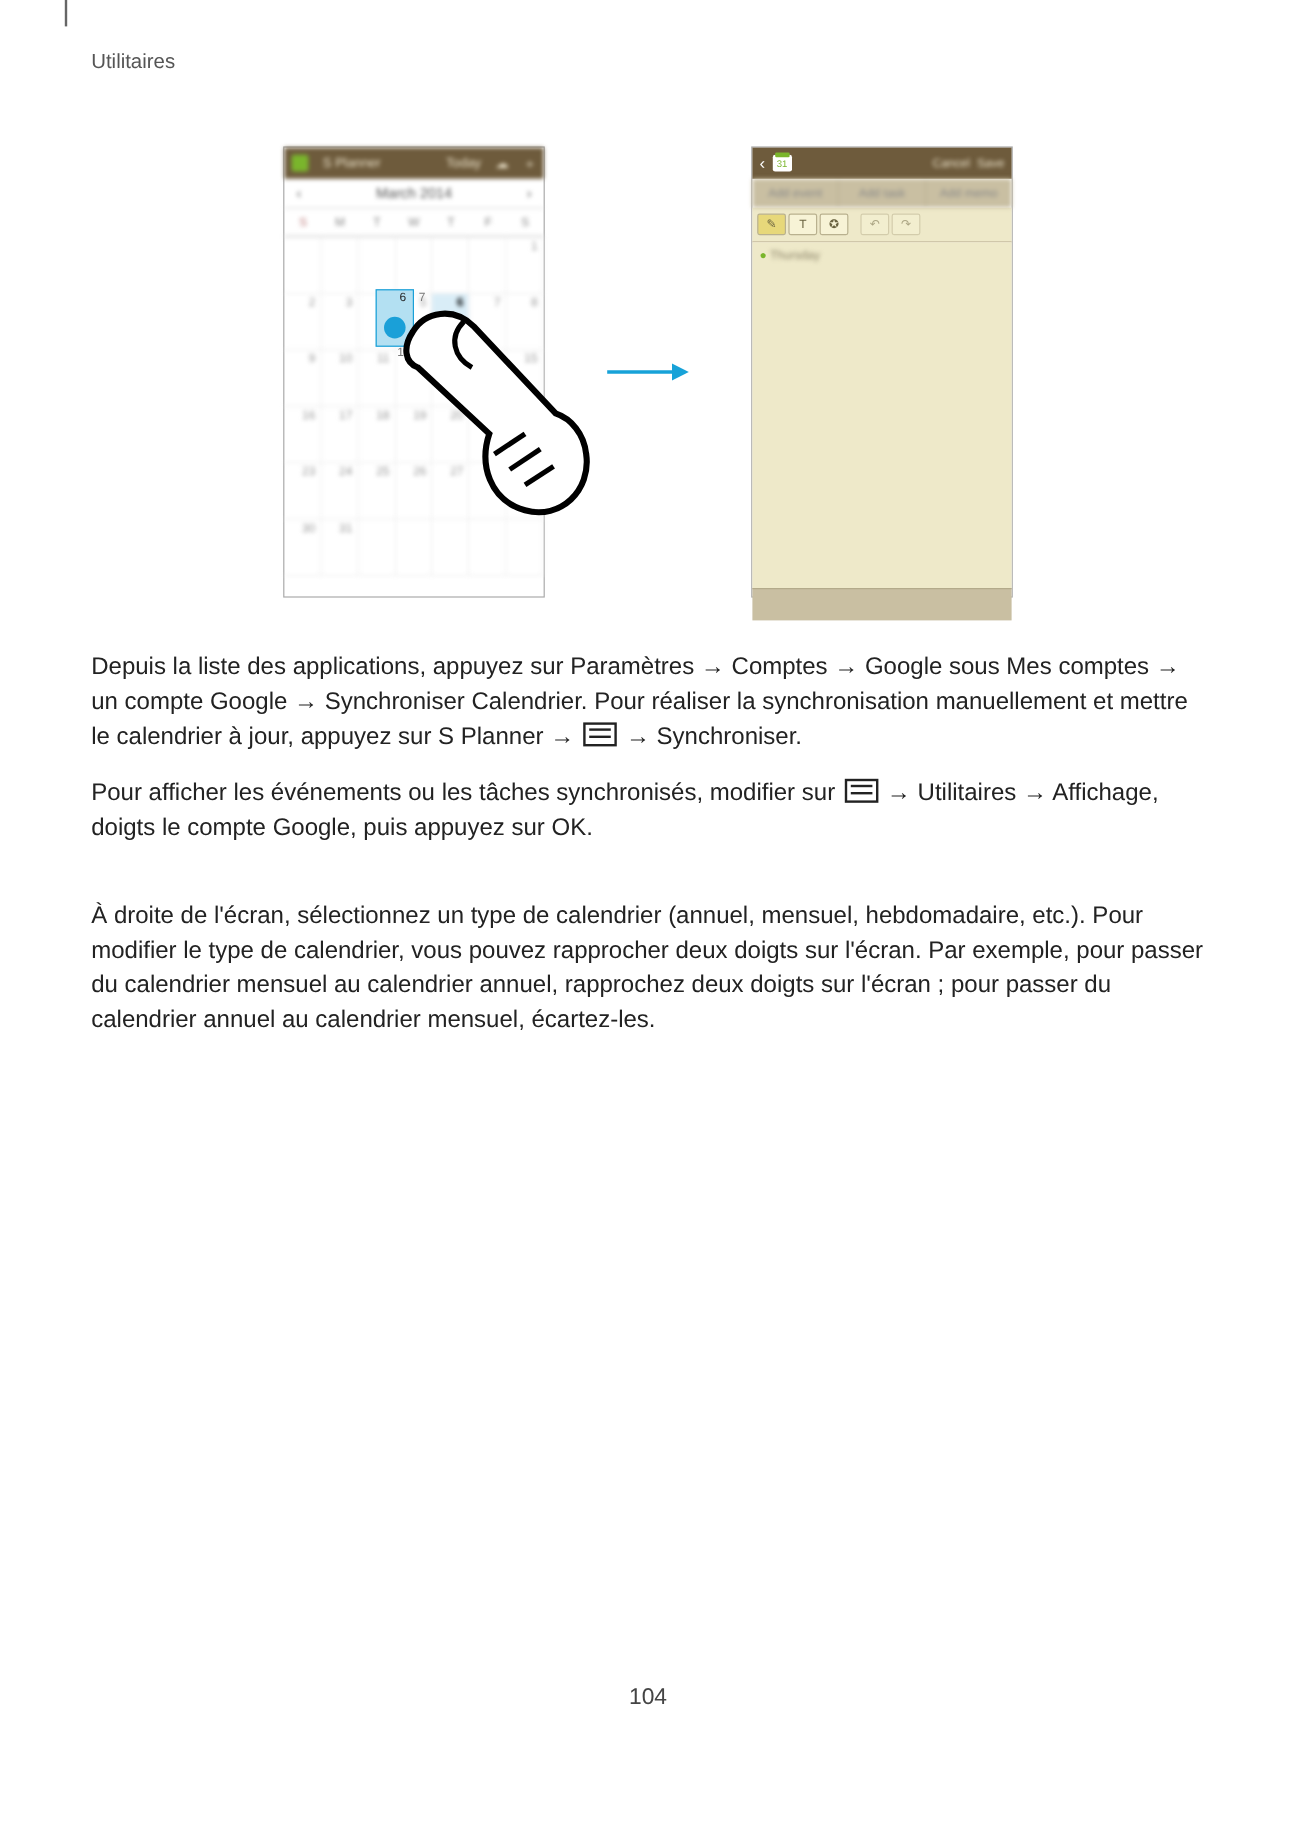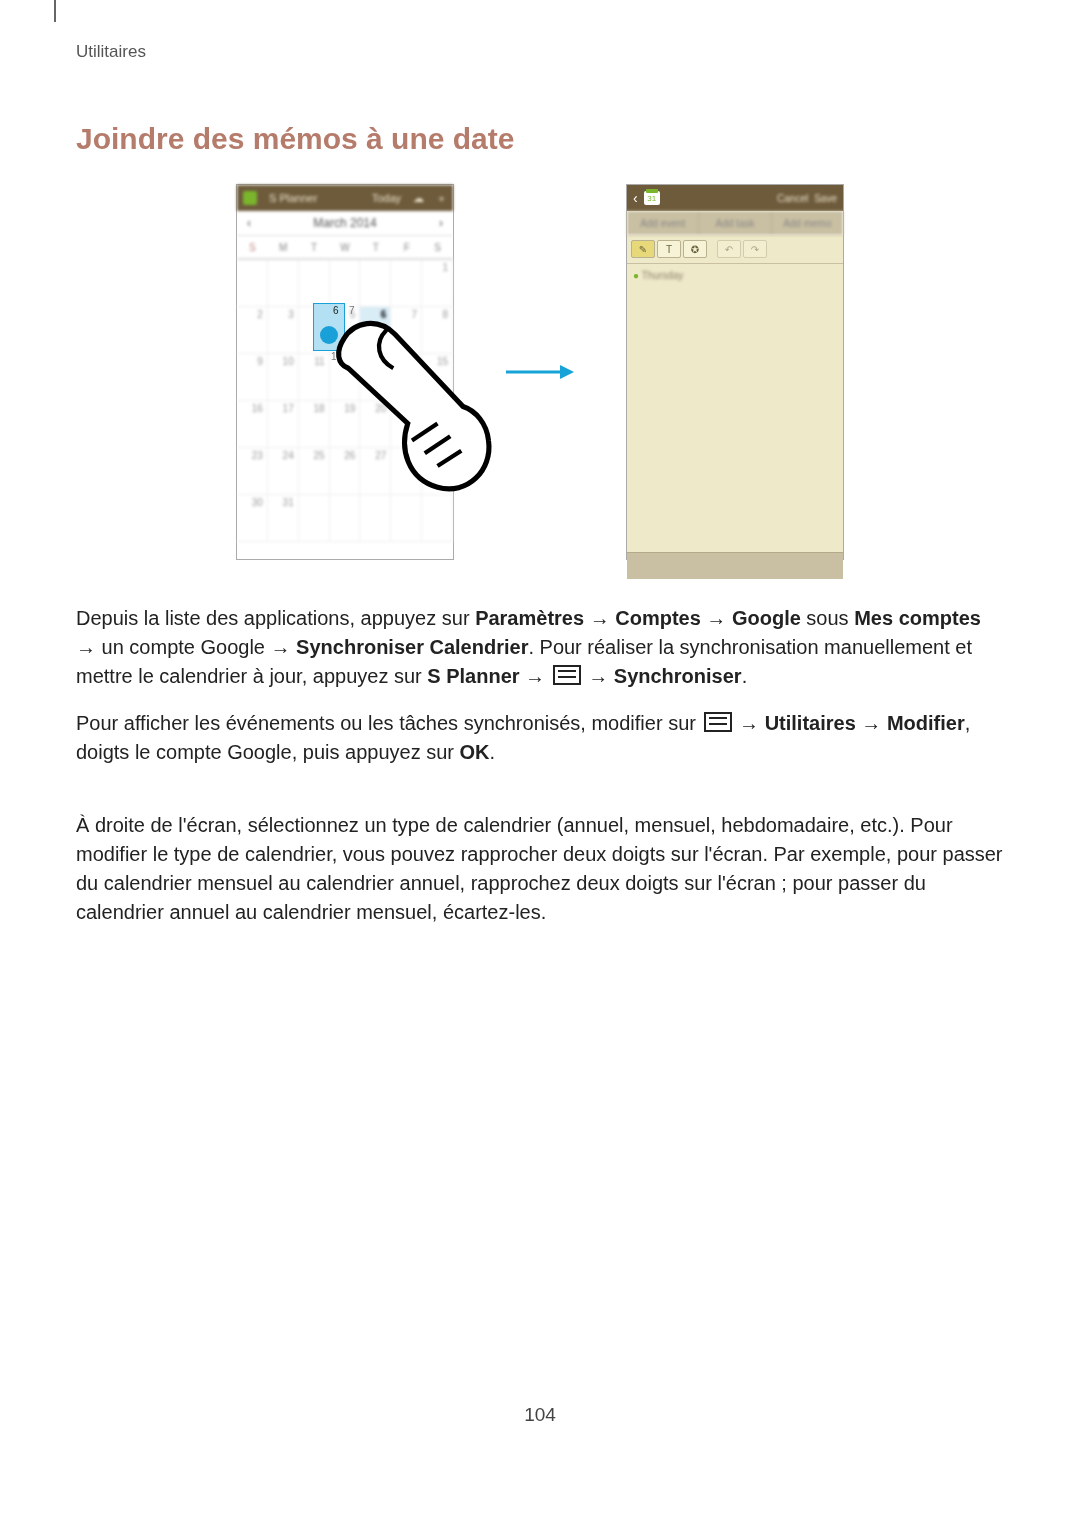--- a/index.html
+++ b/index.html
@@ -32,21 +32,21 @@
     font-size: 30px;
     font-weight: bold;
     color: #b57c6c;
     margin: 0 0 14px 0;
   }
   p {
     font-size: 20px;
     line-height: 1.45;
     margin: 0 0 18px 0;
   }
-  b { font-weight: bold; }
+  b { font-weight: normal; }
   .illus-row {
     display: flex;
     align-items: center;
     justify-content: center;
     gap: 50px;
     margin: 28px 0 44px 0;
   }
   
   .device {
     width: 216px;
@@ -181,21 +181,20 @@
   }
 </style>
 </head>
 <body>
 
 <div class="page">
   <div class="top-rule"></div>
   <div class="section-label">Utilitaires</div>
 
   <div class="section-block">
-    <h2>Joindre des mémos à une date</h2>
 
     <div class="illus-row">
 
       <div class="device">
         <div class="blur">
           <div class="dev-top">
             <span class="sq"></span>
             <span>S Planner</span>
             <span style="flex:1"></span>
             <span>Today</span>
@@ -372,21 +371,21 @@
         <div class="memo-foot"></div>
       </div>
     </div>
   </div>
 
   <div class="section-block">
     <p>
       <span>Depuis la liste des applications, appuyez sur </span><b>Paramètres</b><span> → </span><b>Comptes</b><span> → </span><b>Google</b><span> sous </span><b>Mes comptes</b><span> → un compte Google → </span><b>Synchroniser Calendrier</b><span>. Pour réaliser la synchronisation manuellement et mettre le calendrier à jour, appuyez sur </span><b>S Planner</b><span> → </span><span class="menu-icon"></span><span> → </span><b>Synchroniser</b><span>.</span>
     </p>
     <p>
-      <span>Pour afficher les événements ou les tâches synchronisés, modifier sur </span><span class="menu-icon"></span><span> → </span><b>Utilitaires</b><span> → </span><b>Modifier</b><span>, doigts le compte Google, puis appuyez sur </span><b>OK</b><span>.</span>
+      <span>Pour afficher les événements ou les tâches synchronisés, modifier sur </span><span class="menu-icon"></span><span> → </span><b>Utilitaires</b><span> → </span><b>Affichage</b><span>, doigts le compte Google, puis appuyez sur </span><b>OK</b><span>.</span>
     </p>
   </div>
 
   <div class="section-block">
     <p>À droite de l'écran, sélectionnez un type de calendrier (annuel, mensuel, hebdomadaire, etc.). Pour modifier le type de calendrier, vous pouvez rapprocher deux doigts sur l'écran. Par exemple, pour passer du calendrier mensuel au calendrier annuel, rapprochez deux doigts sur l'écran ; pour passer du calendrier annuel au calendrier mensuel, écartez-les.</p>
   </div>
 
   <div class="page-num">104</div>
 </div>
 

